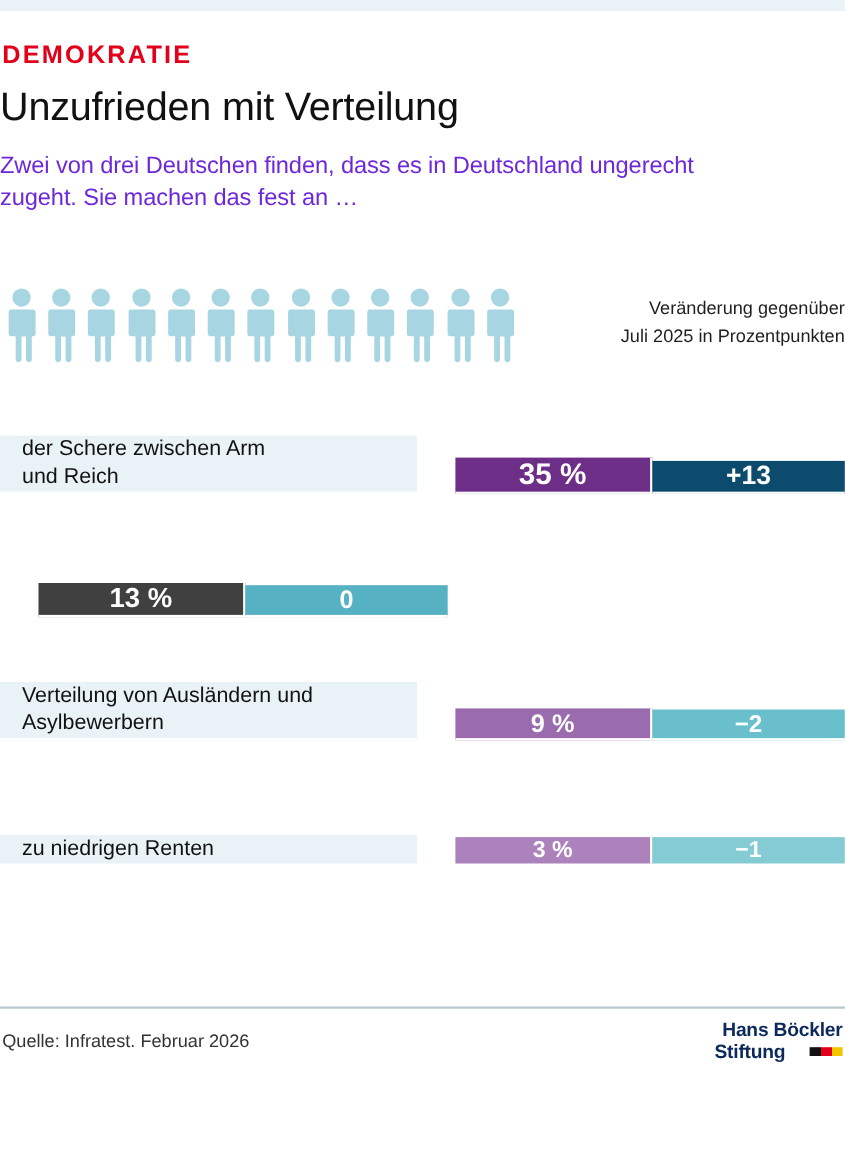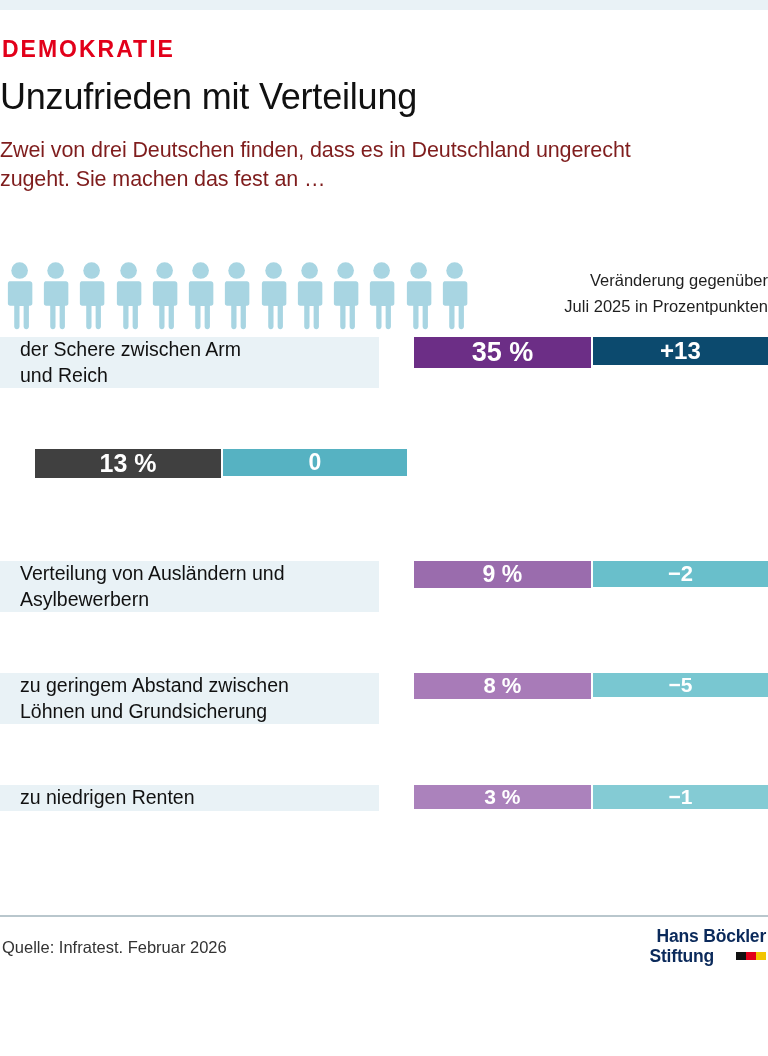--- a/index.html
+++ b/index.html
@@ -48,21 +48,21 @@
     font-size: 36px;
     font-weight: normal;
     color: #111;
     padding-left: 0px;
     margin-top: 16px;
     line-height: 1.12;
     letter-spacing: -0.2px;
   }
   .subline {
     font-size: 21.5px;
-    color: #7f1d1d;
+    color: #6d28d9;
     margin-top: 19px;
     line-height: 1.35;
     letter-spacing: -0.1px;
     padding-left: 0px;
     max-width: 760px;
   }
 
   
   .midrow {
     position: absolute;
@@ -96,21 +96,21 @@
   
   .table {
     position: absolute;
     left: 0;
     top: 337px;
     width: 768px;
   }
   .row {
     display: flex;
     height: 112px;
-    align-items: flex-start;
+    align-items: flex-end;
   }
   .cell-label {
     width: 396px;
     box-sizing: border-box;
     background: #e9f2f6;
     display: flex;
     align-items: center;
     padding: 0 22px 0 20px;
     font-size: 19.5px;
     line-height: 1.32;
@@ -328,30 +328,20 @@
       <div class="cell-label">
         <span>
           <span>Verteilung von Ausländern und</span><br>
           <span>Asylbewerbern</span>
         </span>
       </div>
       <div class="cell-value v3" style="background:#9a6cad">9 %</div>
       <div class="cell-delta d3" style="background:#69bfcb">−2</div>
     </div>
 
-    <div class="row">
-      <div class="cell-label">
-        <span>
-          <span>zu geringem Abstand zwischen</span><br>
-          <span>Löhnen und Grundsicherung</span>
-        </span>
-      </div>
-      <div class="cell-value v4" style="background:#a87bb8">8 %</div>
-      <div class="cell-delta d4" style="background:#79c7d1">−5</div>
-    </div>
 
     <div class="row">
       <div class="cell-label">
         <span>zu niedrigen Renten</span>
       </div>
       <div class="cell-value v5" style="background:#ab82bc">3 %</div>
       <div class="cell-delta d5" style="background:#84cbd4">−1</div>
     </div>
 
   </div>

